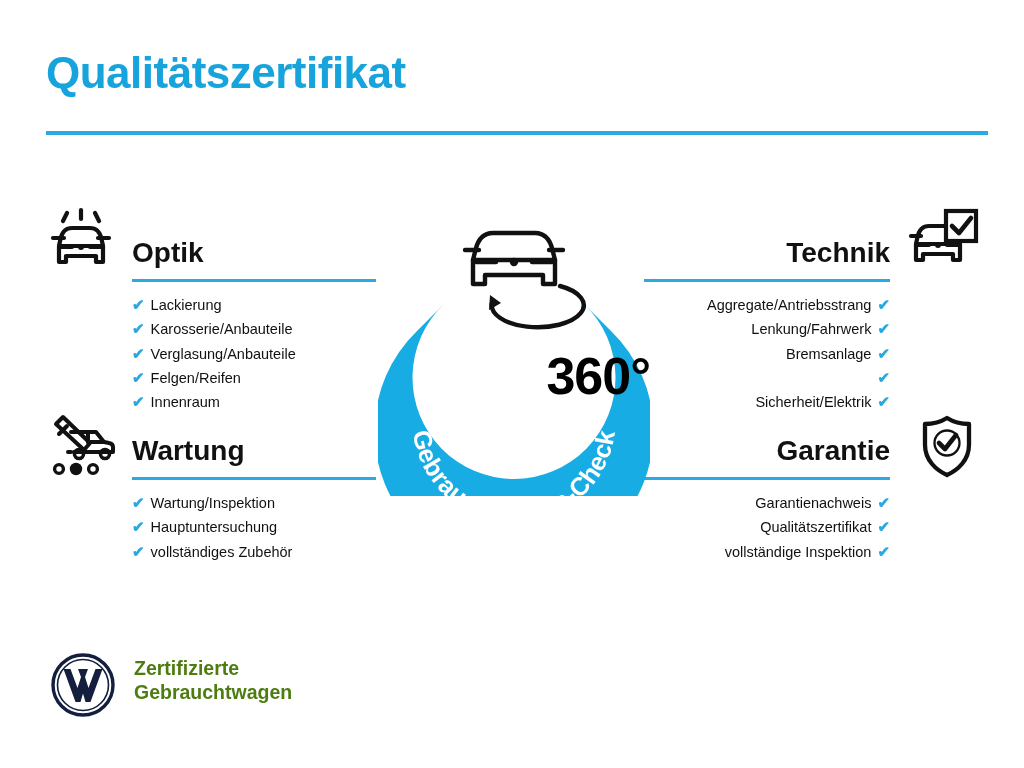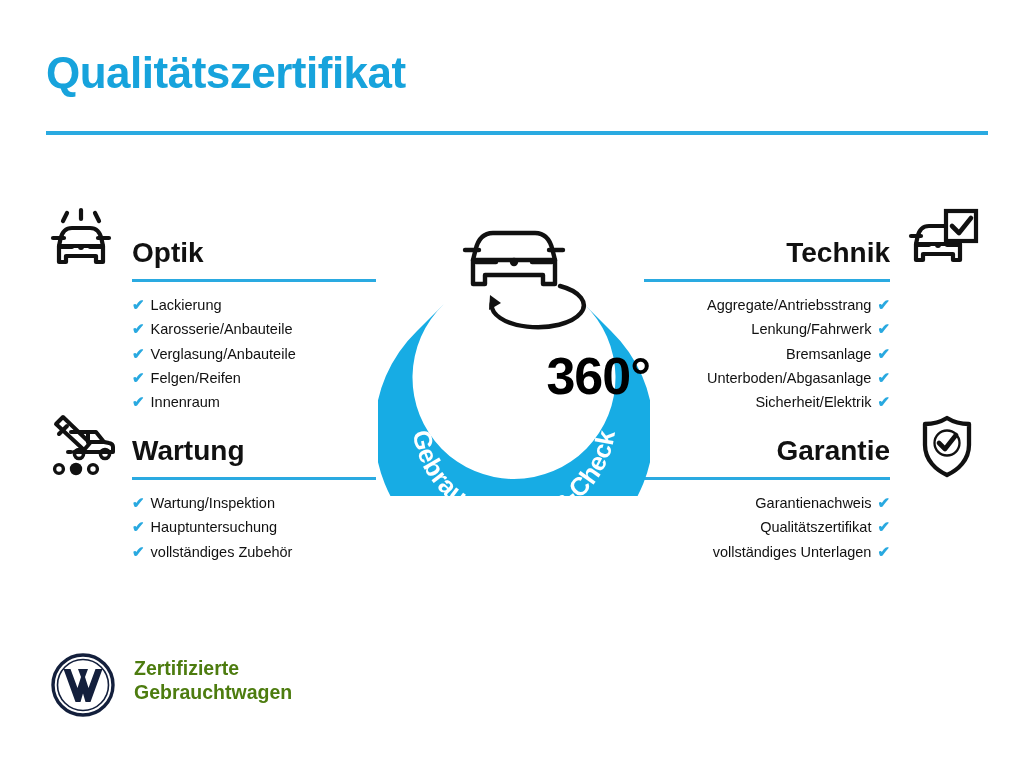--- a/index.html
+++ b/index.html
@@ -282,21 +282,20 @@
         </li>
       <li class="item">
           <span>Lenkung/Fahrwerk</span>
           <span class="check">✔</span>
         </li>
       <li class="item">
           <span>Bremsanlage</span>
           <span class="check">✔</span>
         </li>
       <li class="item">
-          <span>Unterboden/Abgasanlage</span>
           <span class="check">✔</span>
         </li>
       <li class="item">
           <span>Sicherheit/Elektrik</span>
           <span class="check">✔</span>
         </li>
     </ul>
   </div>
 
   <div class="block right" id="block-garantie">
@@ -307,21 +306,21 @@
     <ul class="item-list">
       <li class="item">
           <span>Garantienachweis</span>
           <span class="check">✔</span>
         </li>
       <li class="item">
           <span>Qualitätszertifikat</span>
           <span class="check">✔</span>
         </li>
       <li class="item">
-          <span>vollständiges Unterlagen</span>
+          <span>vollständige Inspektion</span>
           <span class="check">✔</span>
         </li>
     </ul>
   </div>
 
   <div id="badge">
     <svg viewBox="0 0 272 300" width="272" height="300">
       <defs>
         <path id="arcpath" d="M 34.5 225 A 101.5 101.5 0 1 0 237.5 225"></path>
       </defs>

